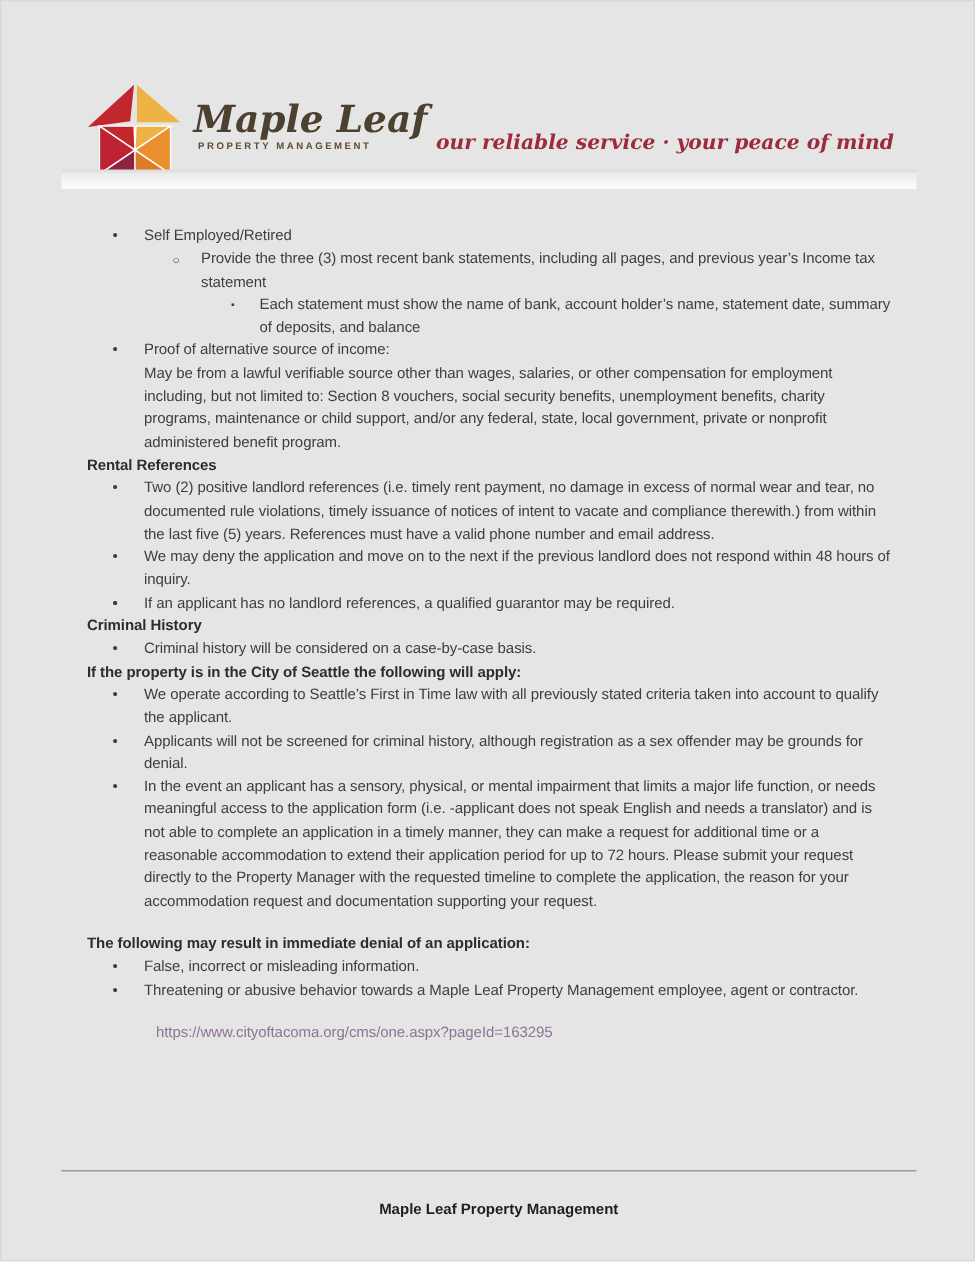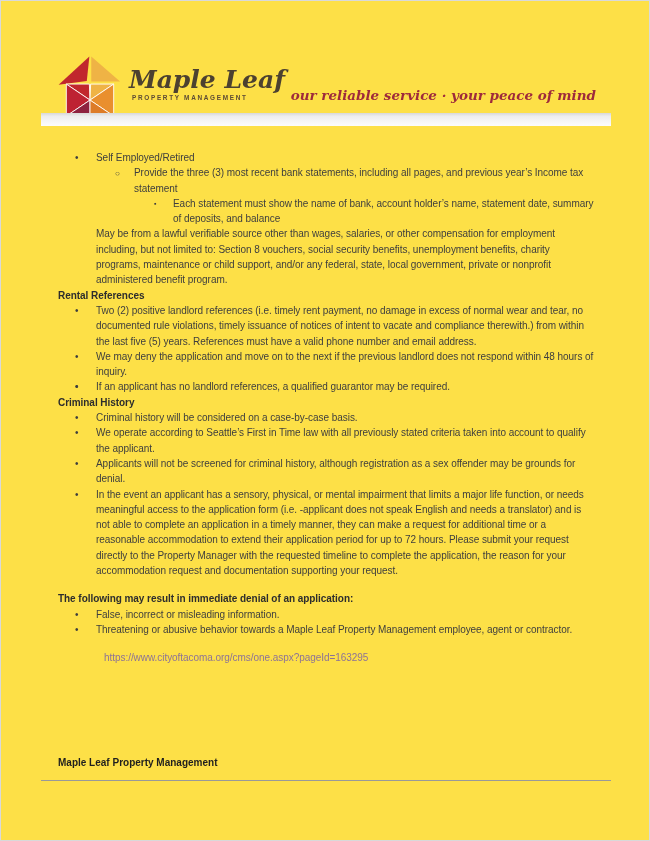--- a/index.html
+++ b/index.html
@@ -5,21 +5,21 @@
   * { box-sizing: border-box; margin: 0; padding: 0; }
   html, body { background: #ffffff; }
   body {
     width: 650px; height: 841px;
     font-family: "Liberation Sans", sans-serif;
     position: relative;
   }
   .page {
     position: absolute; inset: 0;
     width: 650px; height: 841px;
-    background: #fde047;
+    background: #e5e5e5;
     border: 1px solid #d9d9d9;
     overflow: hidden;
   }
 
   
   .header { position: absolute; top: 54px; left: 57px; right: 53px; height: 62px; }
   .logo { position: absolute; left: 0; top: 0; display: flex; align-items: flex-start; }
   .house-svg { width: 64px; height: 62px; flex: 0 0 auto; }
   .brand { margin-left: 7px; padding-top: 12px; }
   .brand-name {
@@ -66,22 +66,22 @@
   .heading.big-gap { margin-top: 13px; }
   .link-row { margin-top: 13px; }
   .doc-link { color: #8d7396; text-decoration: none; cursor: pointer; padding-left: 46px; }
 
   
   .footer-line {
     position: absolute; top: 779px; left: 40px; right: 38px;
     border-top: 1.2px solid #999999;
   }
   .footer-row {
-    position: absolute; top: 756px; left: 57px; right: 42px;
-    display: flex; justify-content: space-between; align-items: flex-end;
+    position: absolute; top: 800px; left: 57px; right: 42px;
+    display: flex; justify-content: space-between; align-items: center; flex-direction: column;
   }
   .footer-company { font-weight: bold; font-size: 10px; color: #1f1f1f; }
   .footer-contact { font-size: 9.2px; color: #3c3c3c; white-space: nowrap; }
   .footer-sep { color: #6f6f6f; padding: 0 7px; }
 </style>
 </head>
 <body>
 
 <div class="page">
 
@@ -116,20 +116,24 @@
         <span>Self Employed/Retired</span>
       </div>
       <div class="li2">
         <span class="marker m2"></span>
         <span>Provide the three (3) most recent bank statements, including all pages, and previous year’s Income tax statement</span>
       </div>
       <div class="li3">
         <span class="marker m3"></span>
         <span>Each statement must show the name of bank, account holder’s name, statement date, summary of deposits, and balance</span>
       </div>
+      <div class="li1">
+        <span class="marker m1"></span>
+        <span>Proof of alternative source of income:</span>
+      </div>
       <div class="cont">May be from a lawful verifiable source other than wages, salaries, or other compensation for employment including, but not limited to: Section 8 vouchers, social security benefits, unemployment benefits, charity programs, maintenance or child support, and/or any federal, state, local government, private or nonprofit administered benefit program.</div>
     </div>
 
     <div>
       <div class="heading">Rental References</div>
       <div class="li1">
         <span class="marker m1"></span>
         <span>Two (2) positive landlord references (i.e. timely rent payment, no damage in excess of normal wear and tear, no documented rule violations, timely issuance of notices of intent to vacate and compliance therewith.) from within the last five (5) years. References must have a valid phone number and email address.</span>
       </div>
       <div class="li1">
@@ -147,20 +151,21 @@
 
     <div>
       <div class="heading">Criminal History</div>
       <div class="li1">
         <span class="marker m1"></span>
         <span>Criminal history will be considered on a case-by-case basis.</span>
       </div>
     </div>
 
     <div>
+      <div class="heading">If the property is in the City of Seattle the following will apply:</div>
       <div class="li1">
         <span class="marker m1"></span>
         <span>We operate according to Seattle’s First in Time law with all previously stated criteria taken into account to qualify the applicant.</span>
       </div>
       <div class="li1">
         <span class="marker m1"></span>
         <span>Applicants will not be screened for criminal history, although registration as a sex offender may be grounds for denial.</span>
       </div>
       <div class="li1">
         <span class="marker m1"></span>

